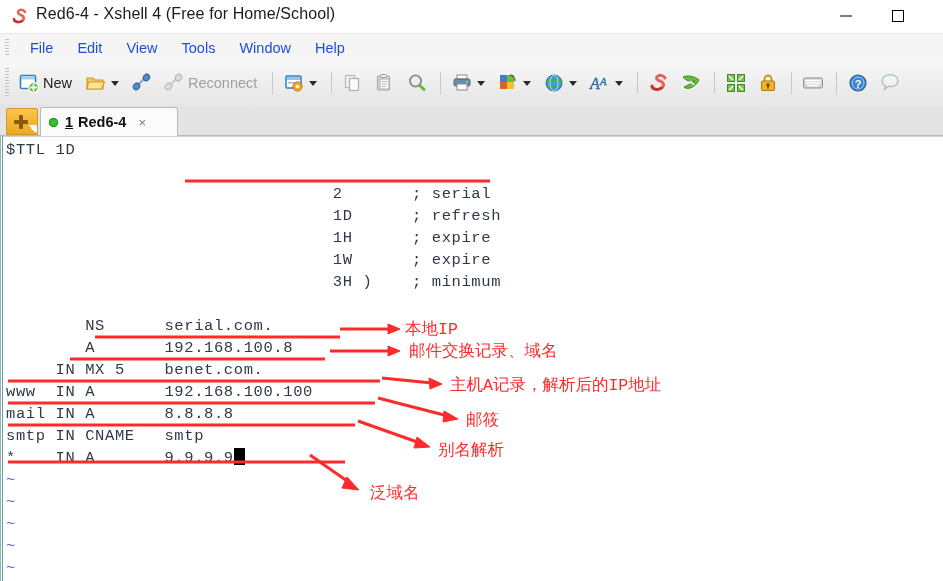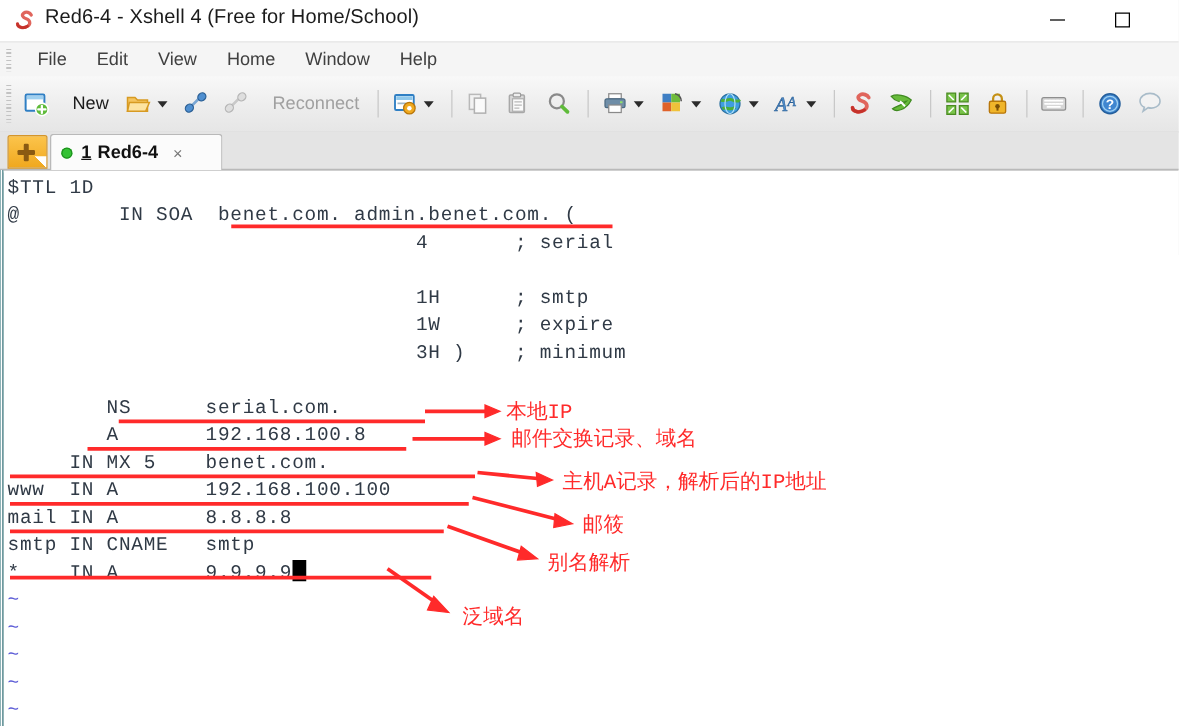--- a/index.html
+++ b/index.html
@@ -22,33 +22,33 @@
   .max-glyph{width:12px;height:12px;border:1.4px solid #000;box-sizing:border-box;}
   #btn-min{left:823px;}
   #btn-max{left:875px;}
 
   
   .menubar{position:absolute;left:0;top:33px;width:943px;height:28px;background:#f5f5f5;
            border-top:1px solid #e6e6e6;}
   .menu-grip{position:absolute;left:5px;top:5px;width:4px;height:18px;
              background:repeating-linear-gradient(180deg,#c2c2c2 0 1px,transparent 1px 3px);}
   .menu-items{position:absolute;left:20px;top:0;height:28px;display:flex;align-items:center;}
-  .menu-item{font-size:14.5px;color:#404040;padding:3px 10px;margin-right:4px;cursor:default;
+  .menu-item{font-size:14.5px;color:#1d4ed8;padding:3px 10px;margin-right:4px;cursor:default;
              font-family:"Liberation Sans", sans-serif;}
 
   
   .toolbar{position:absolute;left:0;top:61px;width:943px;height:44px;
            background:linear-gradient(180deg,#f8f8f8 0%,#ededed 55%,#e6e6e6 100%);
            border-bottom:1px solid #d2d2d2;}
   .tb-grip{position:absolute;left:5px;top:7px;width:4px;height:30px;
            background:repeating-linear-gradient(180deg,#c2c2c2 0 1px,transparent 1px 3px);}
   .tb-row{position:absolute;left:14px;top:0;height:44px;display:flex;align-items:center;}
   .tb-btn{display:flex;align-items:center;height:30px;padding:0 3px;margin-right:2px;cursor:default;
           border:1px solid transparent;border-radius:2px;}
-  .tb-label{font-size:14.5px;color:#1b1b1b;margin-left:18px;margin-right:3px;white-space:nowrap;}
+  .tb-label{font-size:14.5px;color:#1b1b1b;margin-left:3px;margin-right:3px;white-space:nowrap;}
   .tb-label.dim{color:#a0a0a0;}
   .tb-sep{width:1px;height:22px;background:#c8c8c8;margin:0 6px;}
   .caret{width:0;height:0;border-left:4px solid transparent;border-right:4px solid transparent;
          border-top:5px solid #2b2b2b;margin-left:4px;margin-right:2px;}
   .ico{width:22px;height:22px;position:relative;display:inline-block;flex:0 0 auto;}
 
   
   .tabstrip{position:absolute;left:0;top:105px;width:943px;height:30px;background:#e4e4e4;
             border-bottom:1px solid #b9b9b9;}
   .newtab{position:absolute;left:6px;top:3px;width:30px;height:25px;
@@ -105,21 +105,21 @@
       <span class="glyph max-glyph"></span>
     </div>
   </div>
 
   <div class="menubar">
     <span class="menu-grip"></span>
     <div class="menu-items">
       <div class="menu-item">File</div>
       <div class="menu-item">Edit</div>
       <div class="menu-item">View</div>
-      <div class="menu-item">Home</div>
+      <div class="menu-item">Tools</div>
       <div class="menu-item">Window</div>
       <div class="menu-item">Help</div>
     </div>
   </div>
 
   <div class="toolbar">
     <span class="tb-grip"></span>
     <div class="tb-row">
 
       <div class="tb-btn">
@@ -351,23 +351,23 @@
       <span class="tab-title">Red6-4</span>
       <span class="tab-close">×</span>
     </div>
   </div>
 
   <div class="terminal">
     <div class="term-left-border"></div>
     <div class="term-top-line"></div>
     <div class="term-inner" id="term-inner">
         <div class="line" style="top: 0px;">$TTL 1D</div>
-        <div class="line" style="top: 22px;">@        IN SOA  benet.com. admin.benet.com. (</div>
-        <div class="line" style="top: 44px;">                                 4       ; serial</div>
-        <div class="line" style="top: 88px;">                                 1H      ; smtp</div>
+        <div class="line" style="top: 44px;">                                 2       ; serial</div>
+        <div class="line" style="top: 66px;">                                 1D      ; refresh</div>
+        <div class="line" style="top: 88px;">                                 1H      ; expire</div>
         <div class="line" style="top: 110px;">                                 1W      ; expire</div>
         <div class="line" style="top: 132px;">                                 3H )    ; minimum</div>
         <div class="line" style="top: 154px;"></div>
         <div class="line" style="top: 176px;">        NS      serial.com.</div>
         <div class="line" style="top: 198px;">        A       192.168.100.8</div>
         <div class="line" style="top: 220px;">     IN MX 5    benet.com.</div>
         <div class="line" style="top: 242px;">www  IN A       192.168.100.100</div>
         <div class="line" style="top: 264px; text-align: right;">mail IN A       8.8.8.8</div>
         <div class="line" style="top: 286px;">smtp IN CNAME   smtp</div>
         <div class="line" style="top: 308px;">*    IN A       9.9.9.9<span class="cursor"></span></div>

